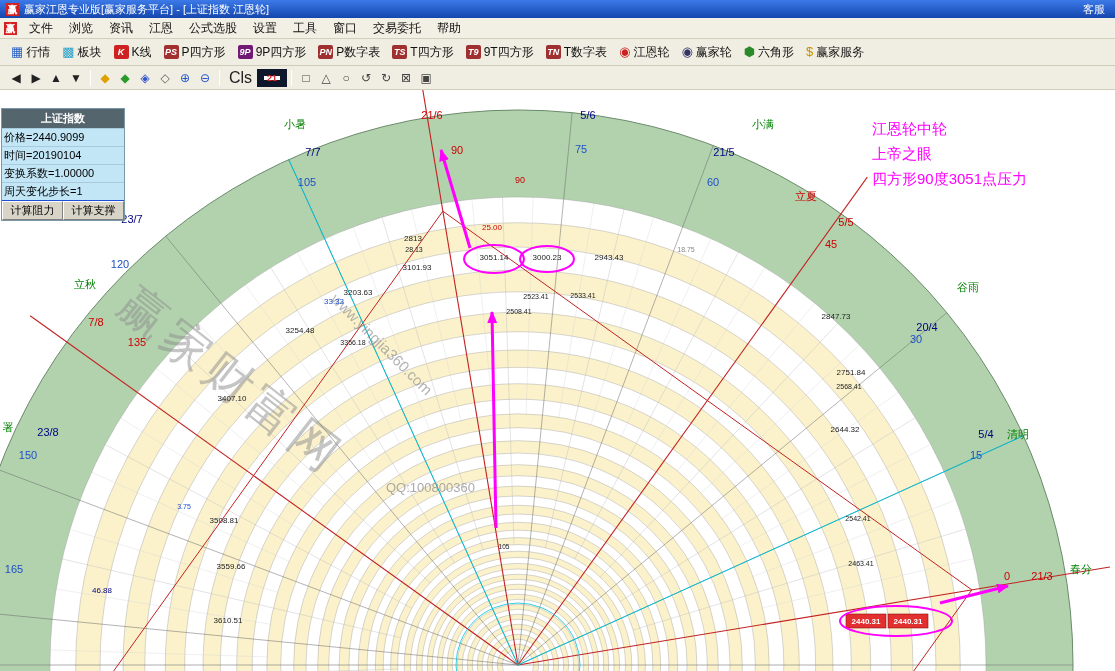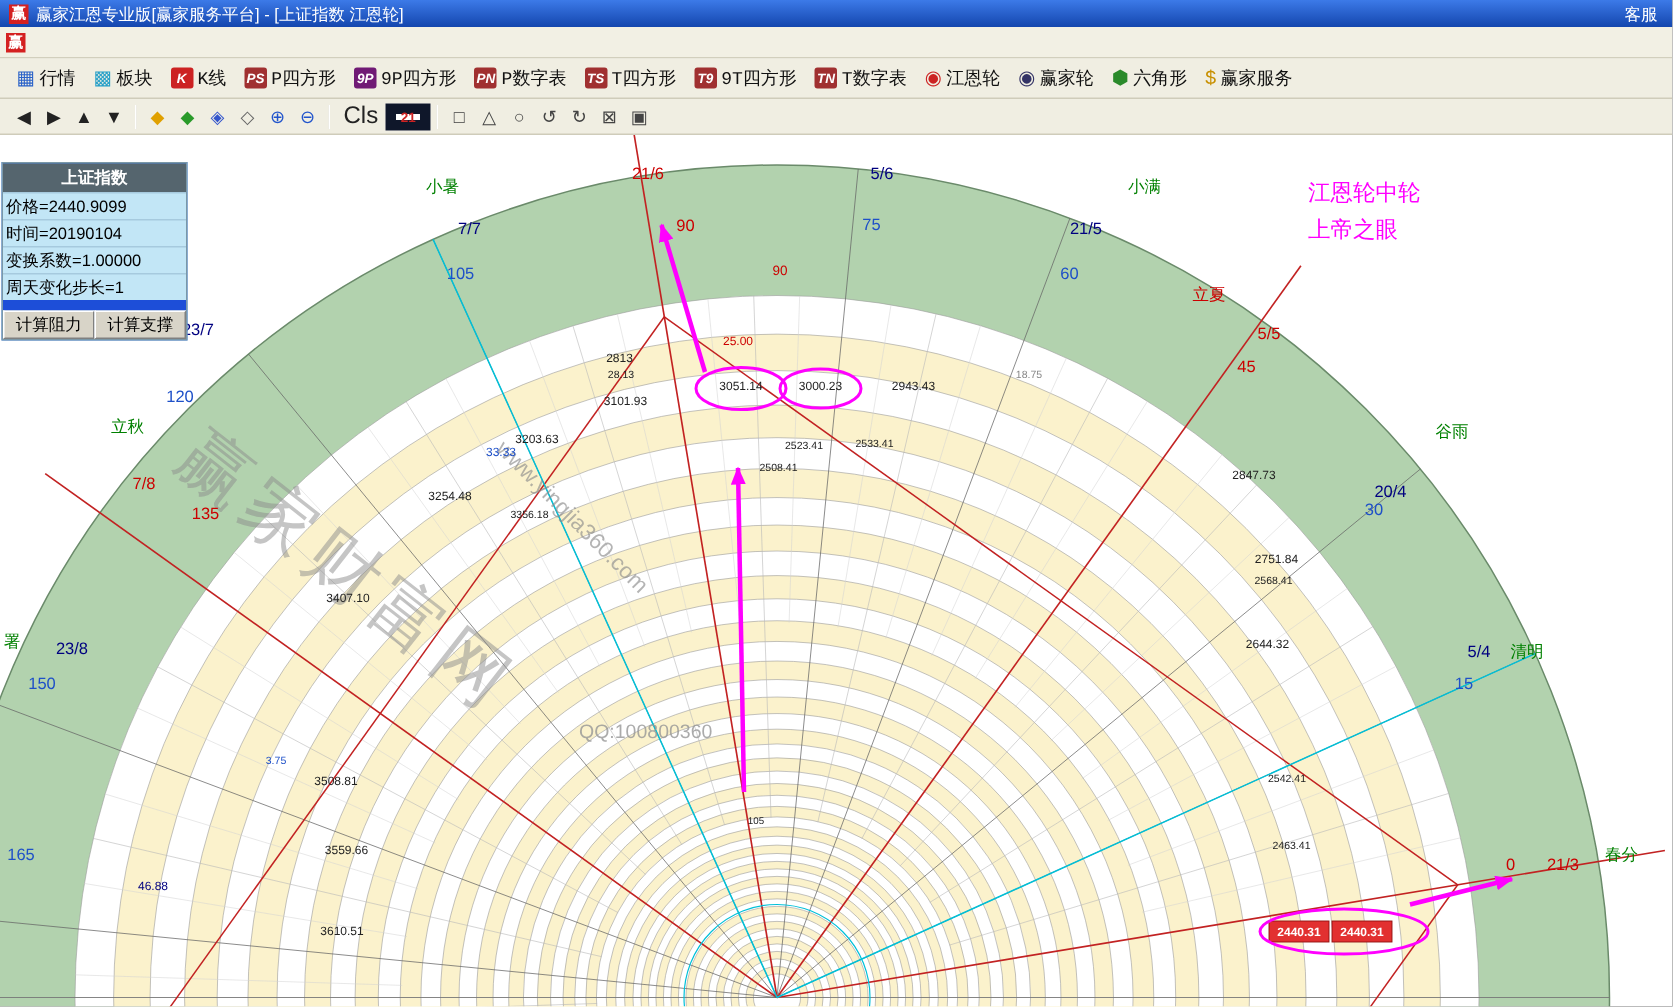--- a/index.html
+++ b/index.html
@@ -17,39 +17,39 @@
   .menubar{position:relative;z-index:2;height:21px;background:#f2f0e4;border-bottom:1px solid #d2cfbd;
            display:flex;align-items:center;padding:0 4px;font-size:12px;color:#111;}
   .menu-logo{width:13px;height:13px;background:#d42020;color:#fff;font-size:10px;line-height:13px;
              text-align:center;font-weight:bold;margin-right:4px;}
   #menu-items{display:flex;}
   .mitem{padding:2px 8px;cursor:default;}
   
   .toolbar{position:relative;z-index:2;height:27px;background:#f0eee2;border-bottom:1px solid #cfccba;
            display:flex;align-items:center;padding:0 5px;font-size:12px;color:#111;}
   .titem{display:flex;align-items:center;gap:3px;padding:2px 6px;cursor:default;}
-  .titem em{font-style:normal;font-family:Liberation Mono, monospace;}
+  .titem em{font-style:normal;}
   .badge{min-width:15px;height:14px;font-size:9px;font-weight:bold;color:#fff;display:inline-flex;
          align-items:center;justify-content:center;border-radius:2px;padding:0 1px;}
   .glyph{font-size:13px;line-height:14px;font-style:normal;}
   
   .drawbar{position:relative;z-index:2;height:24px;background:#f0eee2;border-bottom:1px solid #cfccba;
            display:flex;align-items:center;padding:0 6px;}
   .ditem{width:20px;height:18px;display:flex;align-items:center;justify-content:center;
          font-size:12px;border:1px solid transparent;cursor:default;}
   .clsbtn{width:auto;padding:0 4px;font-size:16px;color:#222;}
   .calbtn{width:auto;padding:0 3px;border:7px solid #0f172a;background:#fff;font-size:9px;font-weight:bold;}
   .dsep{width:1px;height:16px;background:#c6c3b2;border-right:1px solid #fff;margin:0 4px;}
   
   #wheel-svg{position:absolute;left:0;top:0;width:1115px;height:671px;z-index:1;}
   .info-panel{position:absolute;left:1px;top:108px;width:124px;z-index:5;font-size:11px;
               border:1px solid #7a98a8;background:#3b82f6;}
   .ip-title{background:#55656e;color:#fff;text-align:center;padding:2px 0;font-weight:bold;}
   .ip-row{background:#c2e6f6;color:#000;padding:1px 2px;border-top:1px solid #a6cade;white-space:nowrap;overflow:hidden;}
-  .ip-btns{display:flex;border-top:7px solid #1d4ed8;}
+  .ip-btns{display:flex;border-top:1px solid #1d4ed8;}
   .ip-btns button{flex:1;font-size:11px;padding:1px 0;background:#d8d4c8;color:#000;
                   border:1px solid;border-color:#fff #808080 #808080 #fff;cursor:default;
                   font-family:inherit;}
   .anno{position:absolute;left:872px;top:116px;z-index:5;color:#ff00ff;font-size:15px;line-height:25px;}
 </style>
 </head>
 <body>
 
 <div class="window">
 
@@ -238,20 +238,32 @@
     </svg>
 
   <div class="titlebar">
     <span class="app-ico">赢</span>
     <span class="title-text">赢家江恩专业版[赢家服务平台] - [上证指数 江恩轮]</span>
     <span class="cs-link">客服</span>
   </div>
 
   <div class="menubar">
     <span class="menu-logo">赢</span>
+    <div id="menu-items">
+        <span class="mitem">文件</span>
+        <span class="mitem">浏览</span>
+        <span class="mitem">资讯</span>
+        <span class="mitem">江恩</span>
+        <span class="mitem">公式选股</span>
+        <span class="mitem">设置</span>
+        <span class="mitem">工具</span>
+        <span class="mitem">窗口</span>
+        <span class="mitem">交易委托</span>
+        <span class="mitem">帮助</span>
+      </div>
   </div>
 
   <div class="toolbar" id="toolbar-items">
       <span class="titem">
         <i class="glyph" style="color: rgb(42, 98, 200);">▦</i>
         <em>行情</em>
       </span>
       <span class="titem">
         <i class="glyph" style="color: rgb(40, 160, 200);">▩</i>
         <em>板块</em>
@@ -337,15 +349,16 @@
       </div>
     <div class="ip-btns">
       <button>计算阻力</button>
       <button>计算支撑</button>
     </div>
   </div>
 
   <div class="anno" id="annotation-lines" style="color: rgb(255, 0, 255);">
       <div>江恩轮中轮</div>
       <div>上帝之眼</div>
+      <div>四方形90度3051点压力</div>
     </div>
 
 </div>
 
 </body></html>

